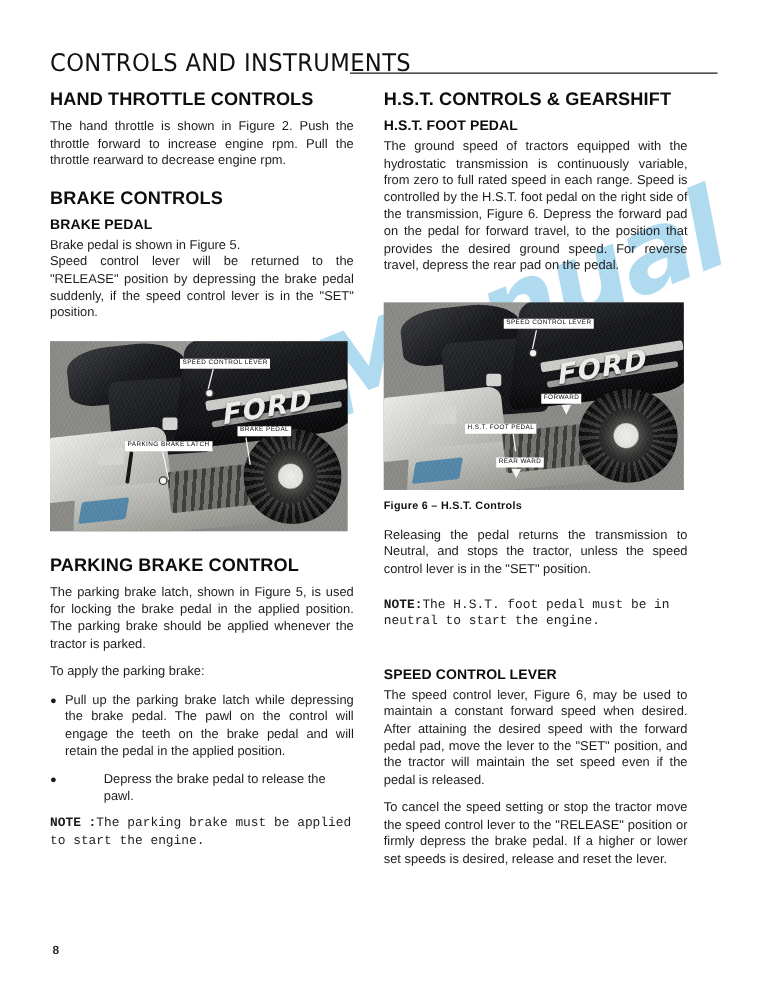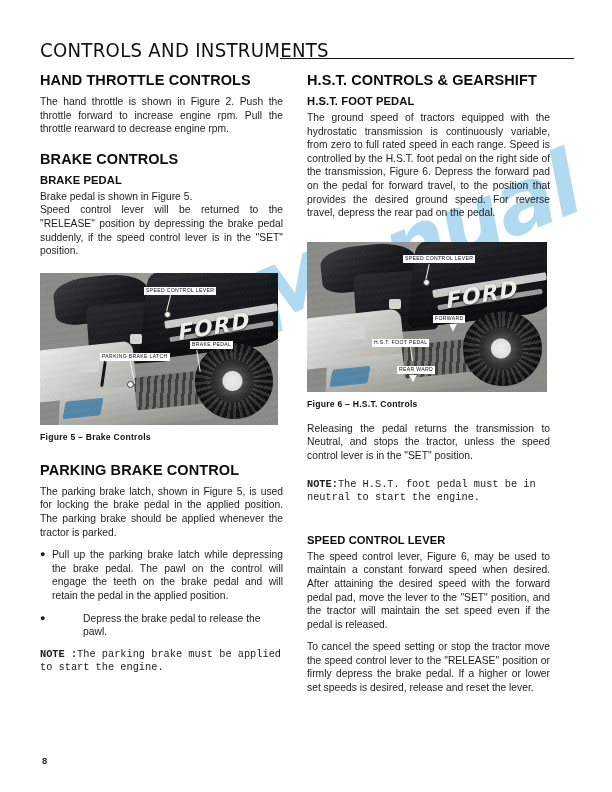--- a/index.html
+++ b/index.html
@@ -408,28 +408,28 @@
         <div class="leader-dot" style="left:124px;top:38px;"></div>
         <div class="callout" style="left:104px;top:14px;">SPEED CONTROL LEVER</div>
 
         <div class="leader" style="left:158px;top:77px;width:1px;height:22px;transform:rotate(-9deg);"></div>
         <div class="callout" style="left:150px;top:68px;">BRAKE PEDAL</div>
 
         <div class="leader" style="left:92px;top:88px;width:1px;height:23px;transform:rotate(-12deg);"></div>
         <div class="leader-dot" style="left:87px;top:108px;"></div>
         <div class="callout" style="left:60px;top:80px;">PARKING BRAKE LATCH</div>
       </div>
-      <div class="figure-caption">Figure 5 – Brake Controls</div>
     </div>
 
     <div class="spacer-lg"></div>
 
     <h2 class="sec-title">PARKING BRAKE CONTROL</h2>
     <p class="body">The parking brake latch, shown in Figure 5, is used for locking the brake pedal in the applied position. The parking brake should be applied whenever the tractor is parked.</p>
 
+    <p class="body left">To apply the parking brake:</p>
 
     <div class="bullet-row">
       <div class="bullet-dot">●</div>
       <div class="bullet-text">Pull up the parking brake latch while depressing the brake pedal. The pawl on the control will engage the teeth on the brake pedal and will retain the pedal in the applied position.</div>
     </div>
 
 
     <div class="bullet-row">
       <div class="bullet-dot">●</div>
       <div class="bullet-text left">Depress the brake pedal to release the pawl.</div>

